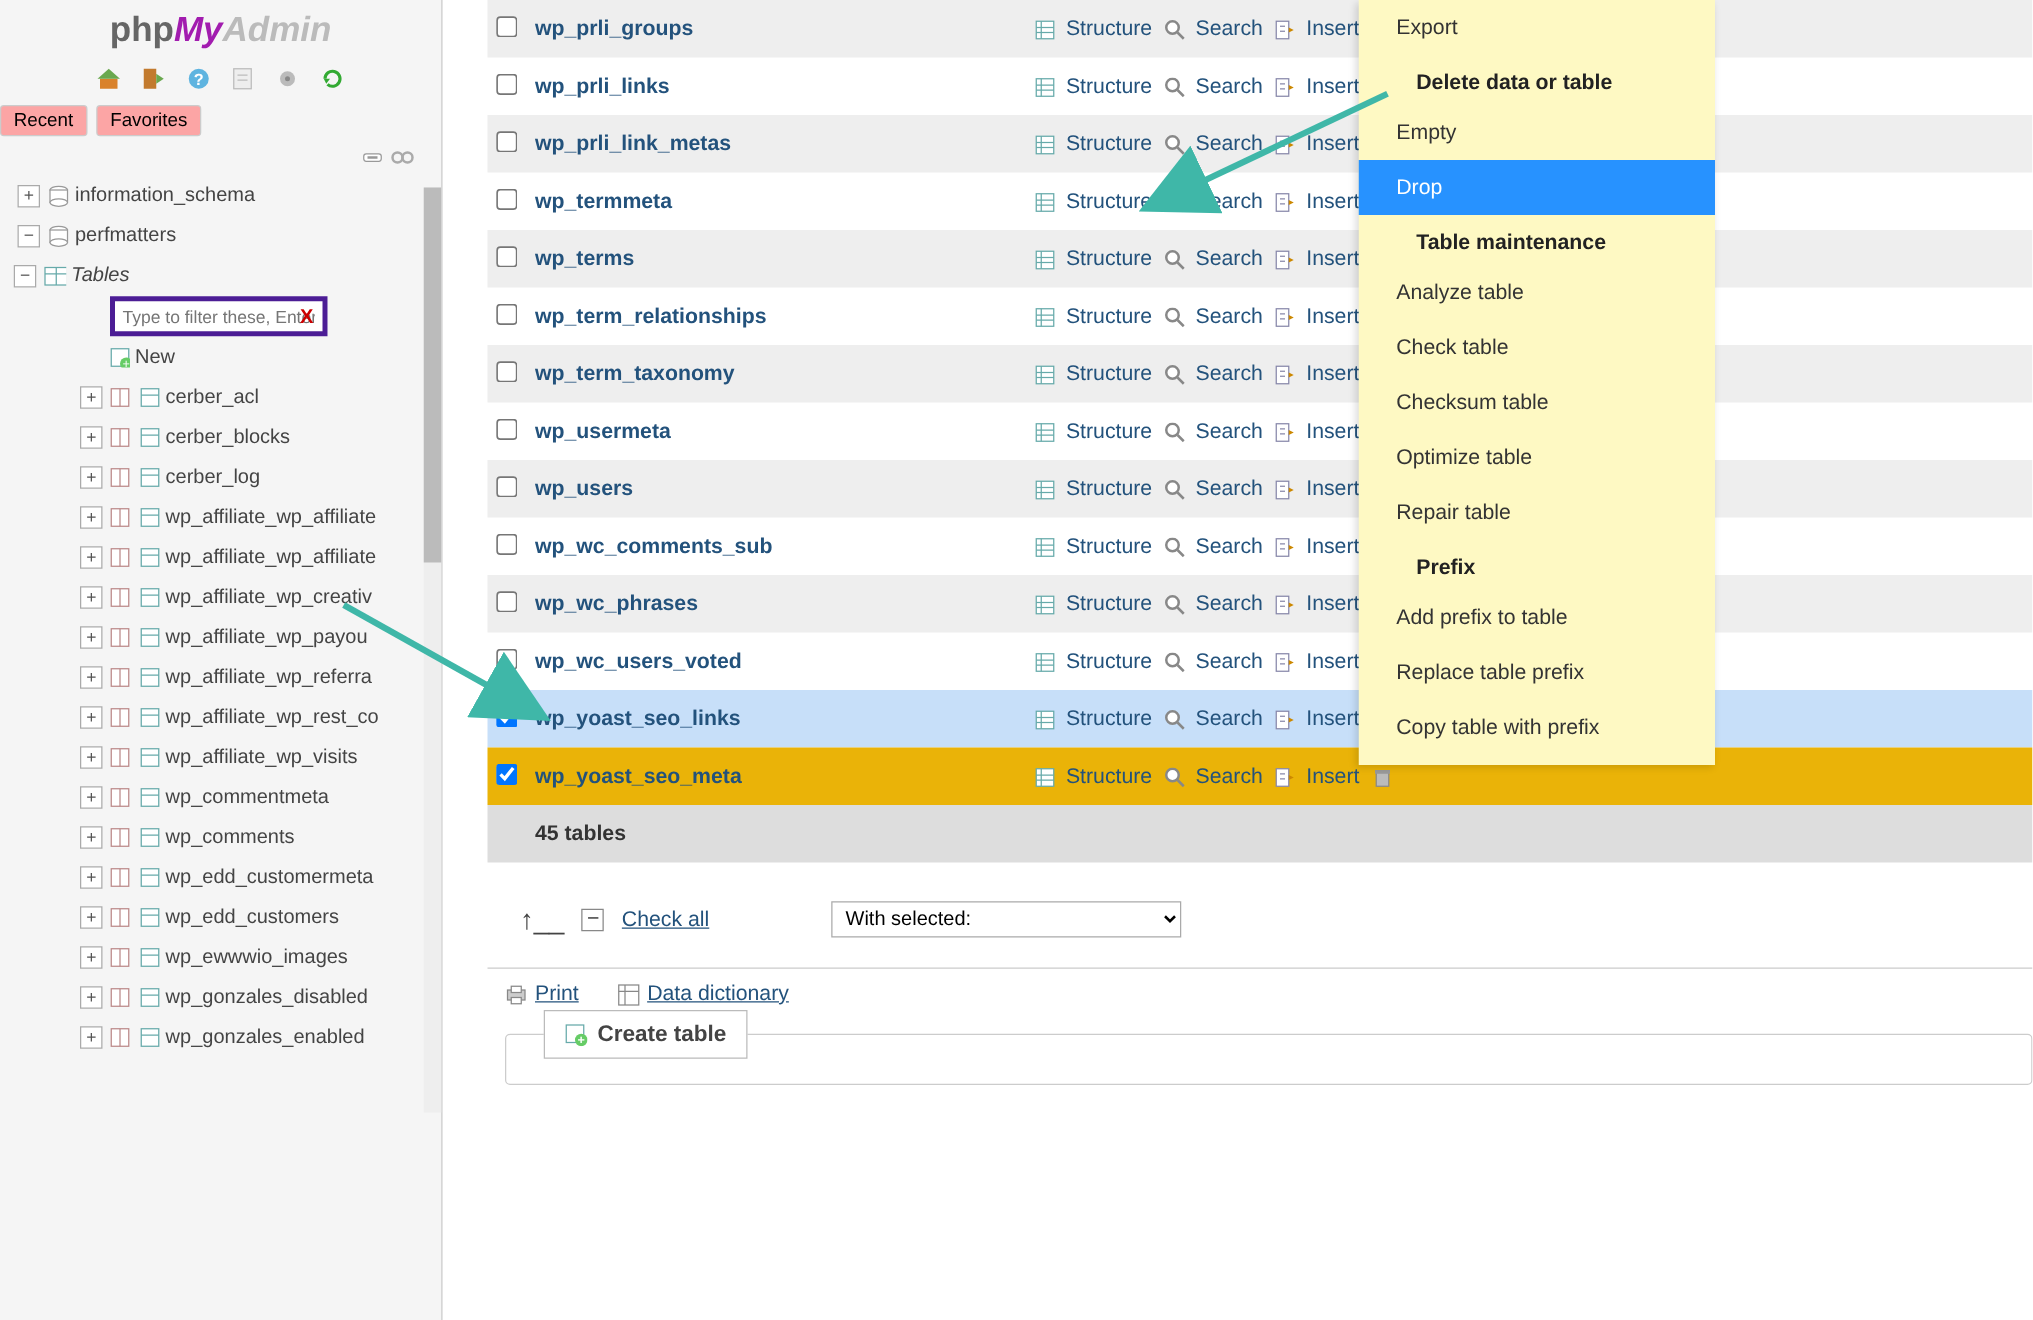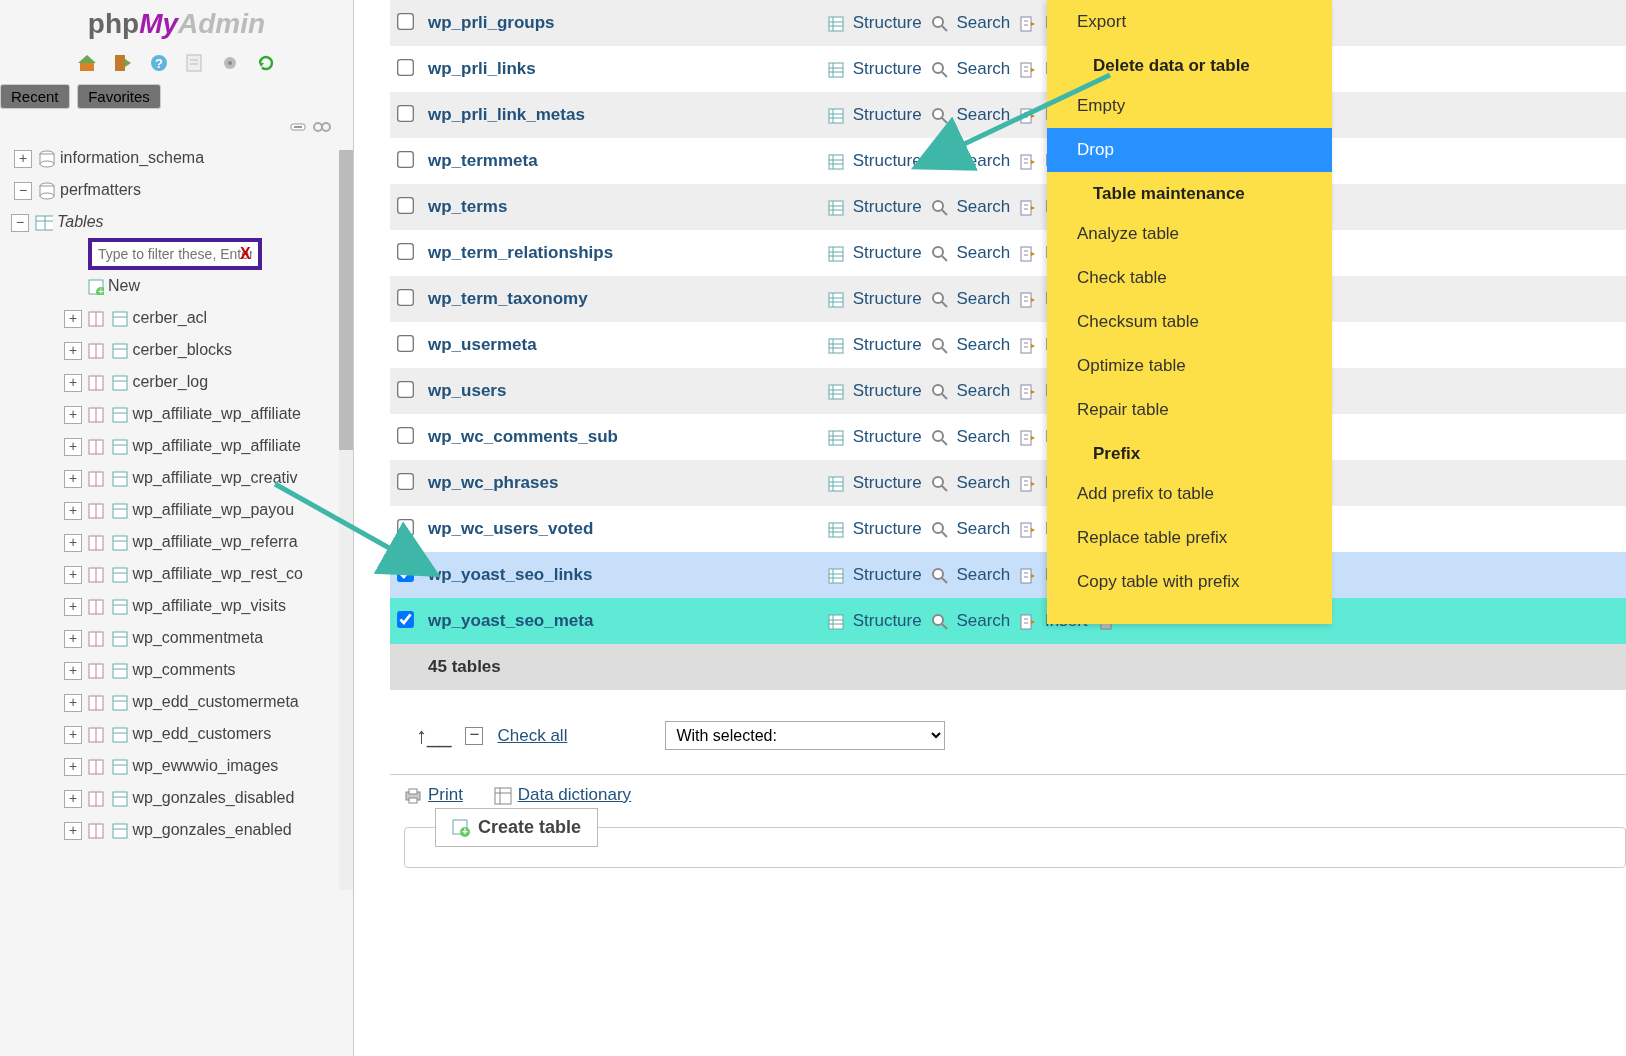--- a/index.html
+++ b/index.html
@@ -5,21 +5,21 @@
 * { margin:0; padding:0; box-sizing:border-box; }
 body { font-family: Arial, sans-serif; font-size:13px; color:#444; overflow:hidden; width:1626px; height:1056px; position:relative; background:#fff;}
 .sidebar { width:354px; height:100%; border-right:1px solid #ccc; float:left; position:relative; background:#f5f5f5;}
 .logo { text-align:center; padding:8px 0; font-family:Arial; font-size:28px; font-weight:bold; }
 .logo .php { color:#666; }
 .logo .my { color:#a21caf; font-style:italic;}
 .logo .admin { color:#bbb; font-style:italic;}
 .toolbar { text-align:center; padding:4px 0 8px 0;}
 .toolbar span { display:inline-block; width:20px; height:20px; margin:0 6px; font-size:18px;}
 .recent-row { padding:4px 0 8px 0;}
-.recent-row button { background:#737373; border:1px solid #ccc; padding:3px 10px; font-size:15px; border-radius:3px; margin-right:4px;}
+.recent-row button { background:#fca5a5; border:1px solid #ccc; padding:3px 10px; font-size:15px; border-radius:3px; margin-right:4px;}
 .collapse-icons { text-align:right; padding:0 20px 6px 0; color:#888; font-size:16px;}
 .tree { font-size:16px; line-height:32px; padding-left:0px; overflow:hidden;}
 .tree-row { white-space:nowrap; padding-left:4px; position:relative;}
 .tree-row.l1 { padding-left:14px;}
 .tree-row.l2 { padding-left:11px;}
 .tree-row.l3 { padding-left:64px;}
 .tree-row.l3.filter { padding-left:88px;}
 .tree-row.l3.new-link { padding-left:88px;}
 .expander { display:inline-block; width:18px; height:18px; border:1px solid #aaa; text-align:center; line-height:15px; background:#fff; margin-right:6px; vertical-align:middle; font-size:14px; color:#555;}
 .dbicon { display:inline-block; width:18px; height:18px; margin-right:4px; vertical-align:middle;}
@@ -27,30 +27,30 @@
 .filter-input { border:4px solid #4c1d95; padding:4px 6px; font-size:14px; width:174px;}
 .filter-x { color:#c00; font-weight:bold; margin-left:-22px;}
 .scrollbar { position:absolute; right:0; top:150px; width:14px; height:740px; background:#eee;}
 .scroll-thumb { position:absolute; top:0; width:14px; height:300px; background:#bbb;}
 
 .main { margin-left:354px; height:100%; position:relative; padding-left:36px;}
 .tbl { border-collapse:collapse; width:100%; background:#fff;}
 .tbl td { padding:8px 8px; border-bottom:0; font-size:17px; height:46px;}
 .tbl tr.odd td { background:#eee;}
 .tbl tr.sel td { background:#c7dff9;}
-.tbl tr.sel.darker td { background:#5eead4;}
+.tbl tr.sel.darker td { background:#eab308;}
 .tbl .chk { width:30px; text-align:center;}
 .tbl .chk input { transform:scale(1.3);}
 .tbl .name { font-weight:bold; color:#23527c; width:400px;}
 .actions { white-space:nowrap; text-align:left;}
 .act { color:#23527c; margin-right:10px; display:inline-block; font-size:17px;}
 .acticon { display:inline-block; width:16px; height:16px; margin-right:4px; vertical-align:middle;}
 .sum-row td { background:#ddd; font-weight:bold; color:#333;}
 
-.menu { position:absolute; left:693px; top:0; width:285px; background:#fde047; box-shadow: -2px 2px 6px rgba(0,0,0,0.15); z-index:10; padding-bottom:20px;}
+.menu { position:absolute; left:733px; top:0; width:285px; background:#fef9c3; box-shadow: -2px 2px 6px rgba(0,0,0,0.15); z-index:10; padding-bottom:8px;}
 .menu .item { padding:12px 18px; font-size:17px; color:#333;}
 .menu .item.hover { background:#2792ff; color:#fff;}
 .menu .header { padding:12px 10px 8px 10px; font-size:17px; font-weight:bold; color:#222;margin-left:36px;}
 .menu .item.sub { padding-left:30px;}
 
 .checkall-row { padding:31px 0 14px 20px; font-size:17px; display:flex; align-items:center; gap:14px;}
 .checkall-row .arrow-up { font-size:22px; margin-left:6px;}
 .checkall-row .chk-sq { display:inline-block; width:18px; height:18px; border:1px solid #888; background:#fff; text-align:center; line-height:14px;}
 .checkall-row select { font-size:16px; padding:4px 6px; width:280px; background:#fff; border:1px solid #aaa;}
 

